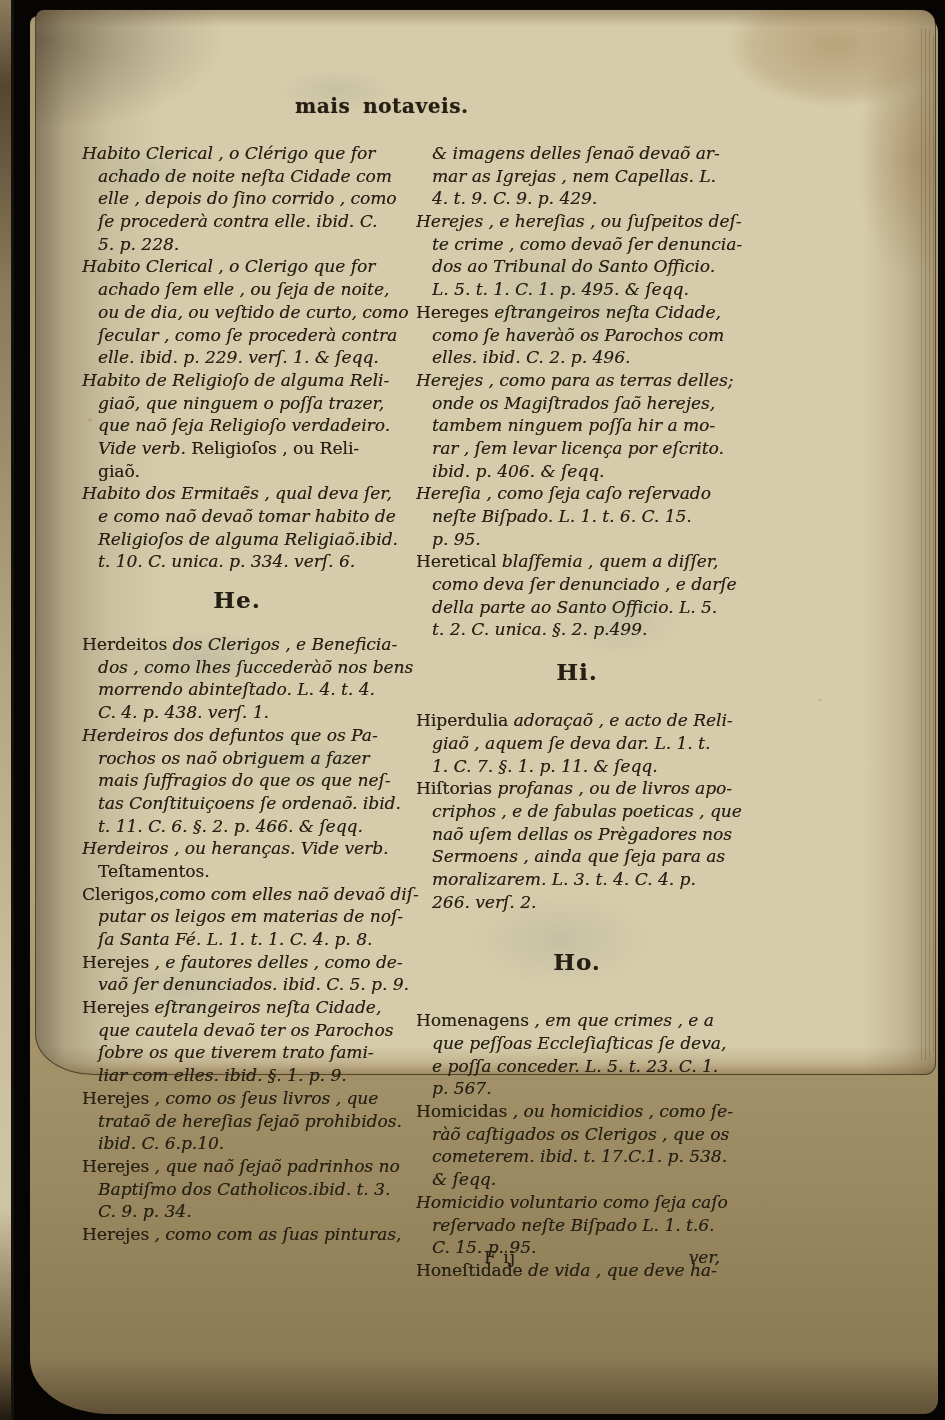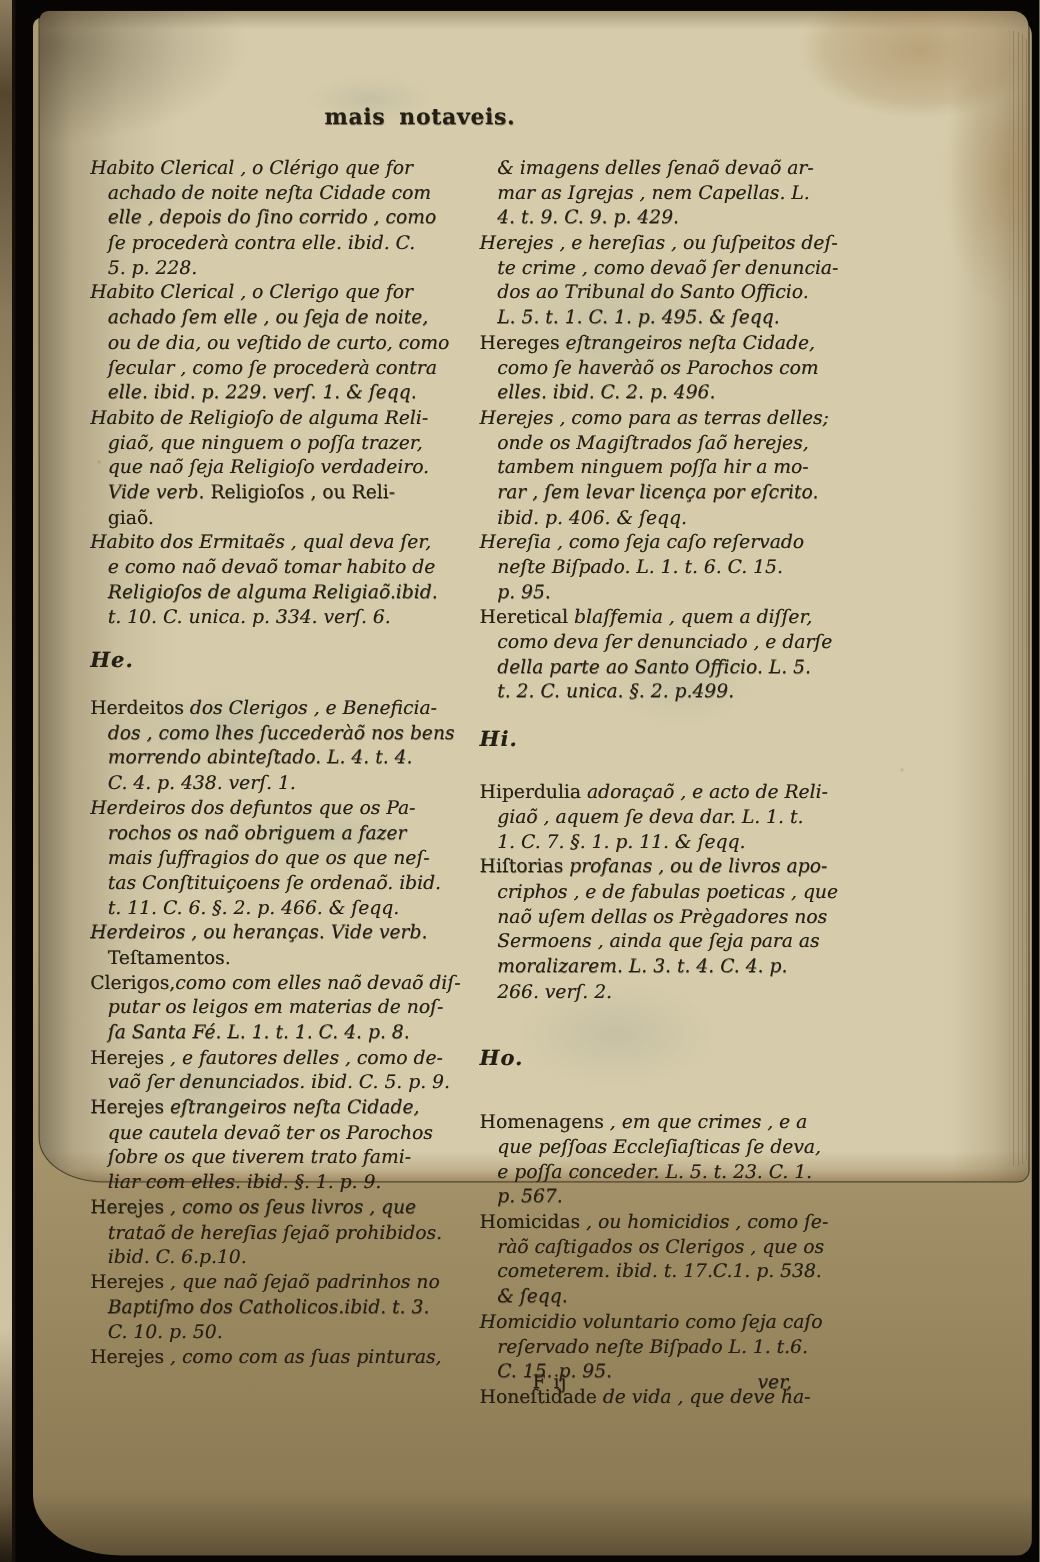--- a/index.html
+++ b/index.html
@@ -81,29 +81,29 @@
     letter-spacing:0.6px;word-spacing:5px;
     color:var(--ink);
     text-shadow:0.3px 0.3px 0.7px rgba(34,28,18,0.55);
   }
   .col{
     position:absolute;top:132px;
     font-size:17px;line-height:22.7px;
     text-shadow:0.3px 0.3px 0.6px rgba(34,28,18,0.5);
   }
   .col-left{left:46px;width:310px;}
-  .col-right{left:400px;width:322px;}
+  .col-right{left:380px;width:322px;}
   .entry{padding-left:16px;}
   .line{white-space:nowrap;height:22.7px;}
   .line.first{text-indent:-16px;}
   .ital{font-style:italic;}
   .rom{font-style:normal;margin-top:16px;}
   .heading{
-    font-style:italic;font-weight:bold;font-size:19px;
-    height:26px;line-height:26px;
+    font-weight:bold;font-size:23px;
+    text-align:center;height:26px;line-height:26px;
     letter-spacing:1px;
   }
   .h-He{margin-top:14px;margin-bottom:20px;}
   .h-Hi{margin-top:18px;margin-bottom:24px;}
   .h-Ho{margin-top:36px;margin-bottom:34px;}
   .foot-row{
     position:absolute;left:388px;top:1236px;width:322px;
     font-size:17px;line-height:23px;
     text-shadow:0.3px 0.3px 0.6px rgba(34,28,18,0.5);
   }
@@ -184,21 +184,21 @@
         <div class="line"><span class="ital">liar com elles. ibid. §. 1. p. 9.</span></div>
       </div>
       <div class="entry">
         <div class="line first"><span class="rom">Herejes</span><span class="ital"> , como os ſeus livros , que</span></div>
         <div class="line"><span class="ital">trataõ de hereſias ſejaõ prohibidos.</span></div>
         <div class="line"><span class="ital">ibid. C. 6.p.10.</span></div>
       </div>
       <div class="entry">
         <div class="line first"><span class="rom">Herejes</span><span class="ital"> , que naõ ſejaõ padrinhos no</span></div>
         <div class="line"><span class="ital">Baptiſmo dos Catholicos.ibid. t. 3.</span></div>
-        <div class="line"><span class="ital">C. 10. p. 50.</span></div>
+        <div class="line"><span class="ital">C. 9. p. 34.</span></div>
       </div>
       <div class="entry">
         <div class="line first"><span class="rom">Herejes</span><span class="ital"> , como com as ſuas pinturas,</span></div>
       </div>
     </div>
 
   <div class="col col-right">
       <div class="entry cont">
         <div class="line"><span class="ital">&amp; imagens delles ſenaõ devaõ ar-</span></div>
         <div class="line"><span class="ital">mar as Igrejas , nem Capellas. L.</span></div>

